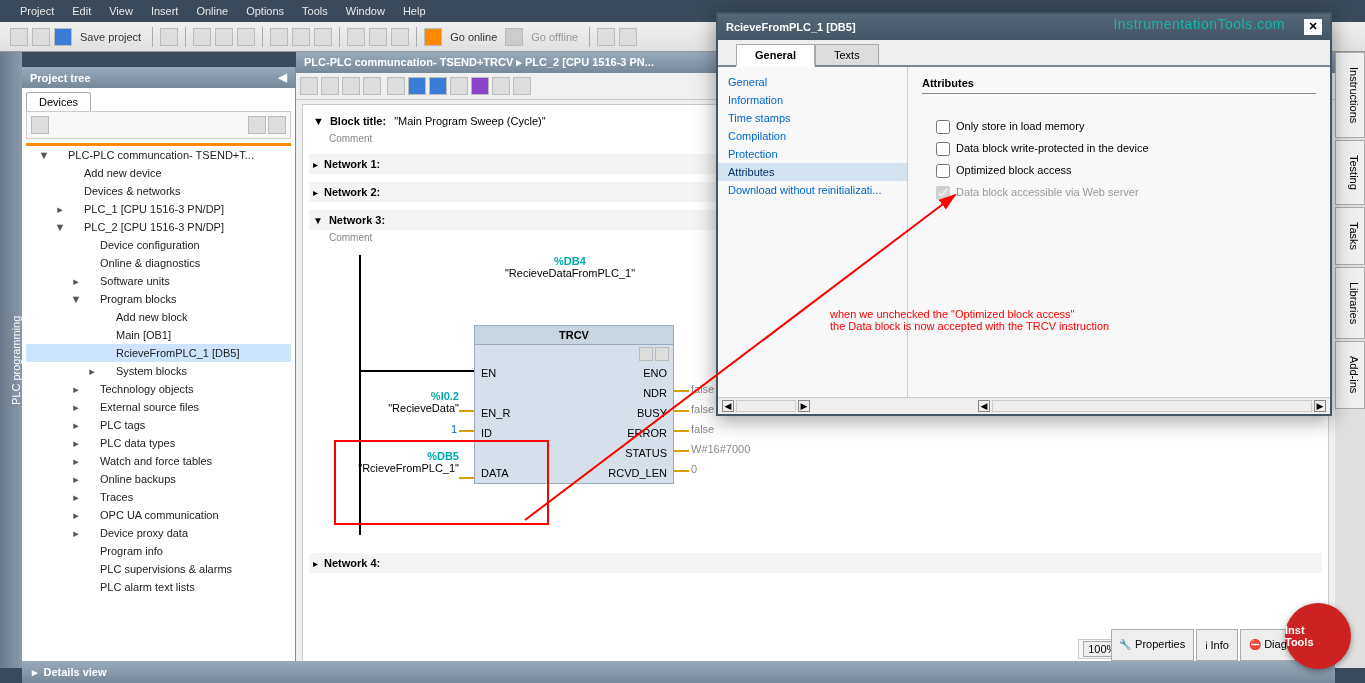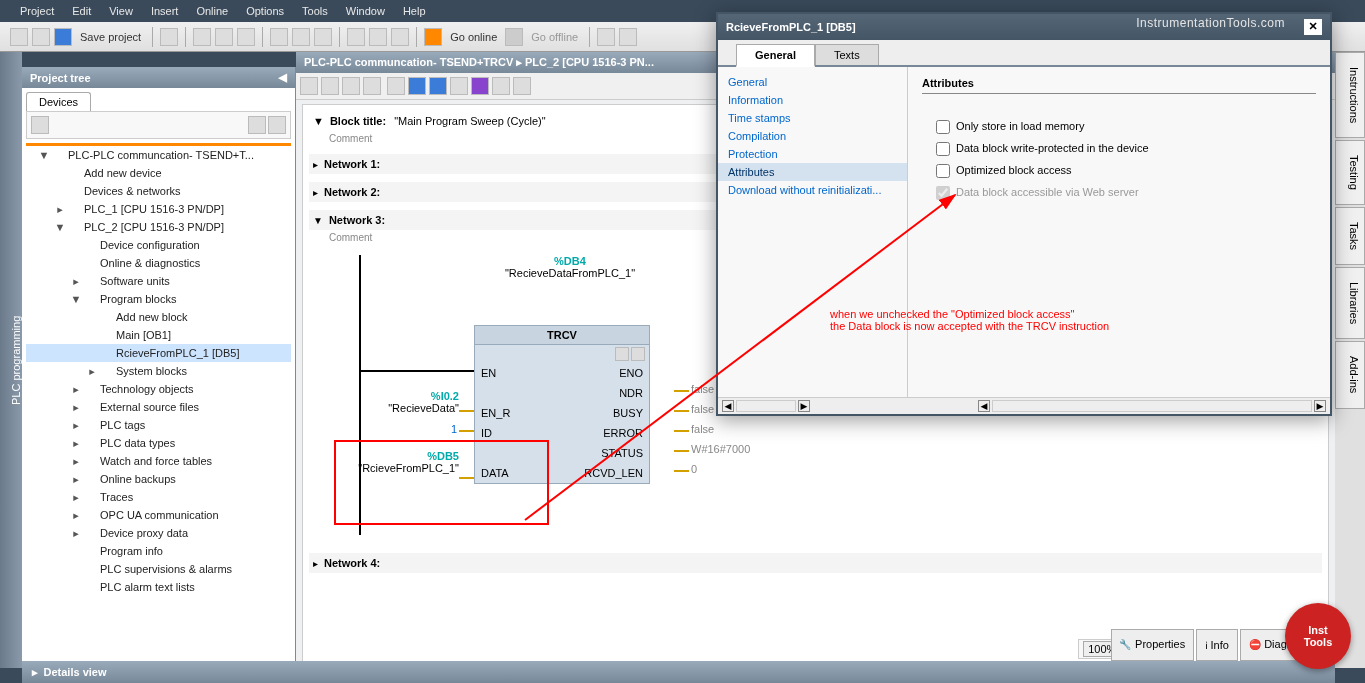--- a/index.html
+++ b/index.html
@@ -42,21 +42,21 @@
 .block-title b { margin-right: 8px; }
 .comment-row { color: #888; padding: 2px 20px; font-size: 10px; }
 .network { margin-top: 8px; }
 .network-head { display: flex; align-items: center; padding: 4px; background: #f4f4f4; }
 .network-head .exp { margin-right: 6px; font-size: 10px; }
 .network-body { padding: 10px 20px; position: relative; }
 
 
 .ladder { position: relative; height: 280px; }
 .rail { position: absolute; left: 30px; top: 0; bottom: 0; width: 2px; background: #000; }
-.trcv-box { position: absolute; left: 145px; top: 70px; width: 176px; background: #d6e0ea; border: 1px solid #9ab; }
+.trcv-box { position: absolute; left: 145px; top: 70px; width: 200px; background: #d6e0ea; border: 1px solid #9ab; }
 .trcv-head { text-align: center; padding: 3px; border-bottom: 1px solid #9ab; font-weight: bold; background: #c8d4e0; }
 .trcv-row { display: flex; justify-content: space-between; padding: 4px 6px; }
 .db-label { position: absolute; text-align: right; font-size: 11px; }
 .db-label .dbname { color: #0aa; font-weight: bold; }
 .wire { position: absolute; background: #d4a000; height: 2px; }
 .out-val { position: absolute; color: #888; font-size: 11px; }
 .redbox { position: absolute; border: 2px solid red; }
 
 
 .vtabs-right { width: 30px; background: #e0e0e0; display: flex; flex-direction: column; }
@@ -82,22 +82,22 @@
 .dialog-footer { display: flex; justify-content: flex-end; gap: 10px; padding: 10px 18px; border-top: 1px solid #ccc; background: #f0f0f0; }
 .btn { padding: 3px 30px; border: 1px solid #888; background: linear-gradient(#fdfdfd, #e6e6e6); cursor: pointer; }
 .btn.primary { background: linear-gradient(#b0e090, #80c060); border-color: #5a5; }
 .details-view { background: linear-gradient(#9ab, #789); color: #fff; padding: 4px 10px; font-weight: bold; position: absolute; bottom: 0; left: 22px; right: 30px; height: 22px; display: flex; align-items: center; }
 .status-right { position: absolute; bottom: 22px; right: 35px; display: flex; gap: 2px; }
 .status-btn { background: #eee; border: 1px solid #aaa; padding: 8px 8px; font-size: 10px; }
 
 
 .annotation { position: absolute; color: red; font-size: 13px; z-index: 60; }
 .arrow-svg { position: absolute; z-index: 55; pointer-events: none; }
-.watermark { position: absolute; top: 16px; right: 80px; color: #e5e5e5; z-index: 60; font-size: 12px; letter-spacing: 0.5px; }
-.badge { position: absolute; bottom: 14px; right: 14px; width: 66px; height: 66px; border-radius: 50%; background: #c22; color: #fff; display: flex; flex-direction: column; align-items: center; justify-content: center; font-weight: bold; z-index: 70; line-height: 1.1; box-shadow: 0 2px 6px rgba(0,0,0,0.4); }
+.watermark { position: absolute; top: 16px; right: 80px; color: #14b8a6; z-index: 60; font-size: 14px; letter-spacing: 0.5px; }
+.badge { position: absolute; bottom: 14px; right: 14px; width: 66px; height: 66px; border-radius: 50%; background: #c22; color: #fff; display: flex; flex-direction: column; justify-content: center; font-weight: bold; z-index: 70; line-height: 1.1; box-shadow: 0 2px 6px rgba(0,0,0,0.4); }
 
 .zoom-box { position: absolute; bottom: 24px; right: 180px; display: flex; align-items: center; gap: 6px; background: #f8f8f8; padding: 1px 4px; border: 1px solid #ccc; }
 .zoom-box select { font-size: 11px; border: 1px solid #aaa; }
 .hr-nav { width: 12px; height: 12px; border: 1px solid #888; background: #eee; display: inline-flex; align-items: center; justify-content: center; font-size: 9px; }
 </style>
 </head>
 <body>
 
 <div class="menubar">
   <span>Project</span>

